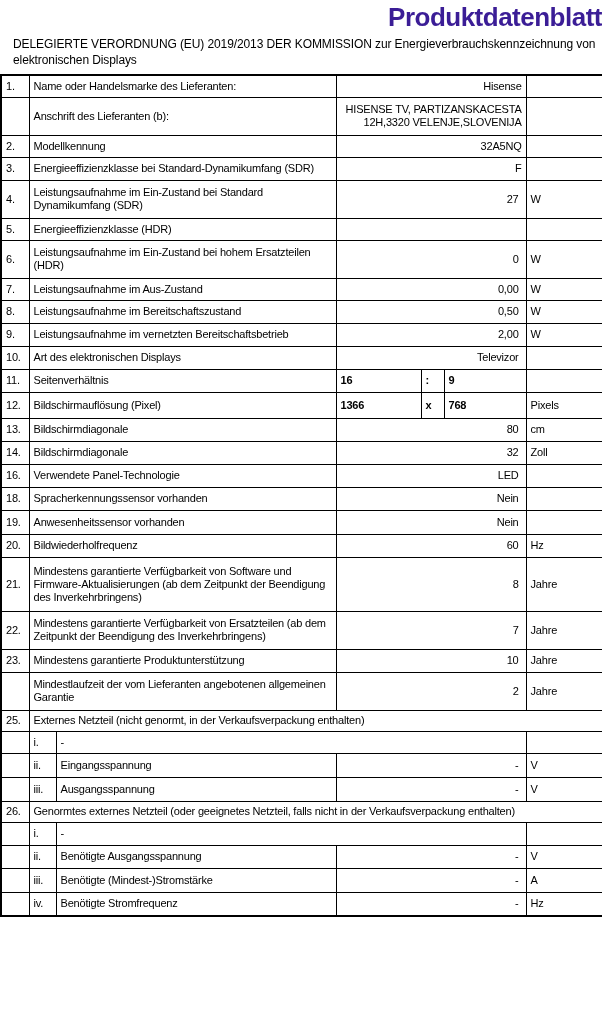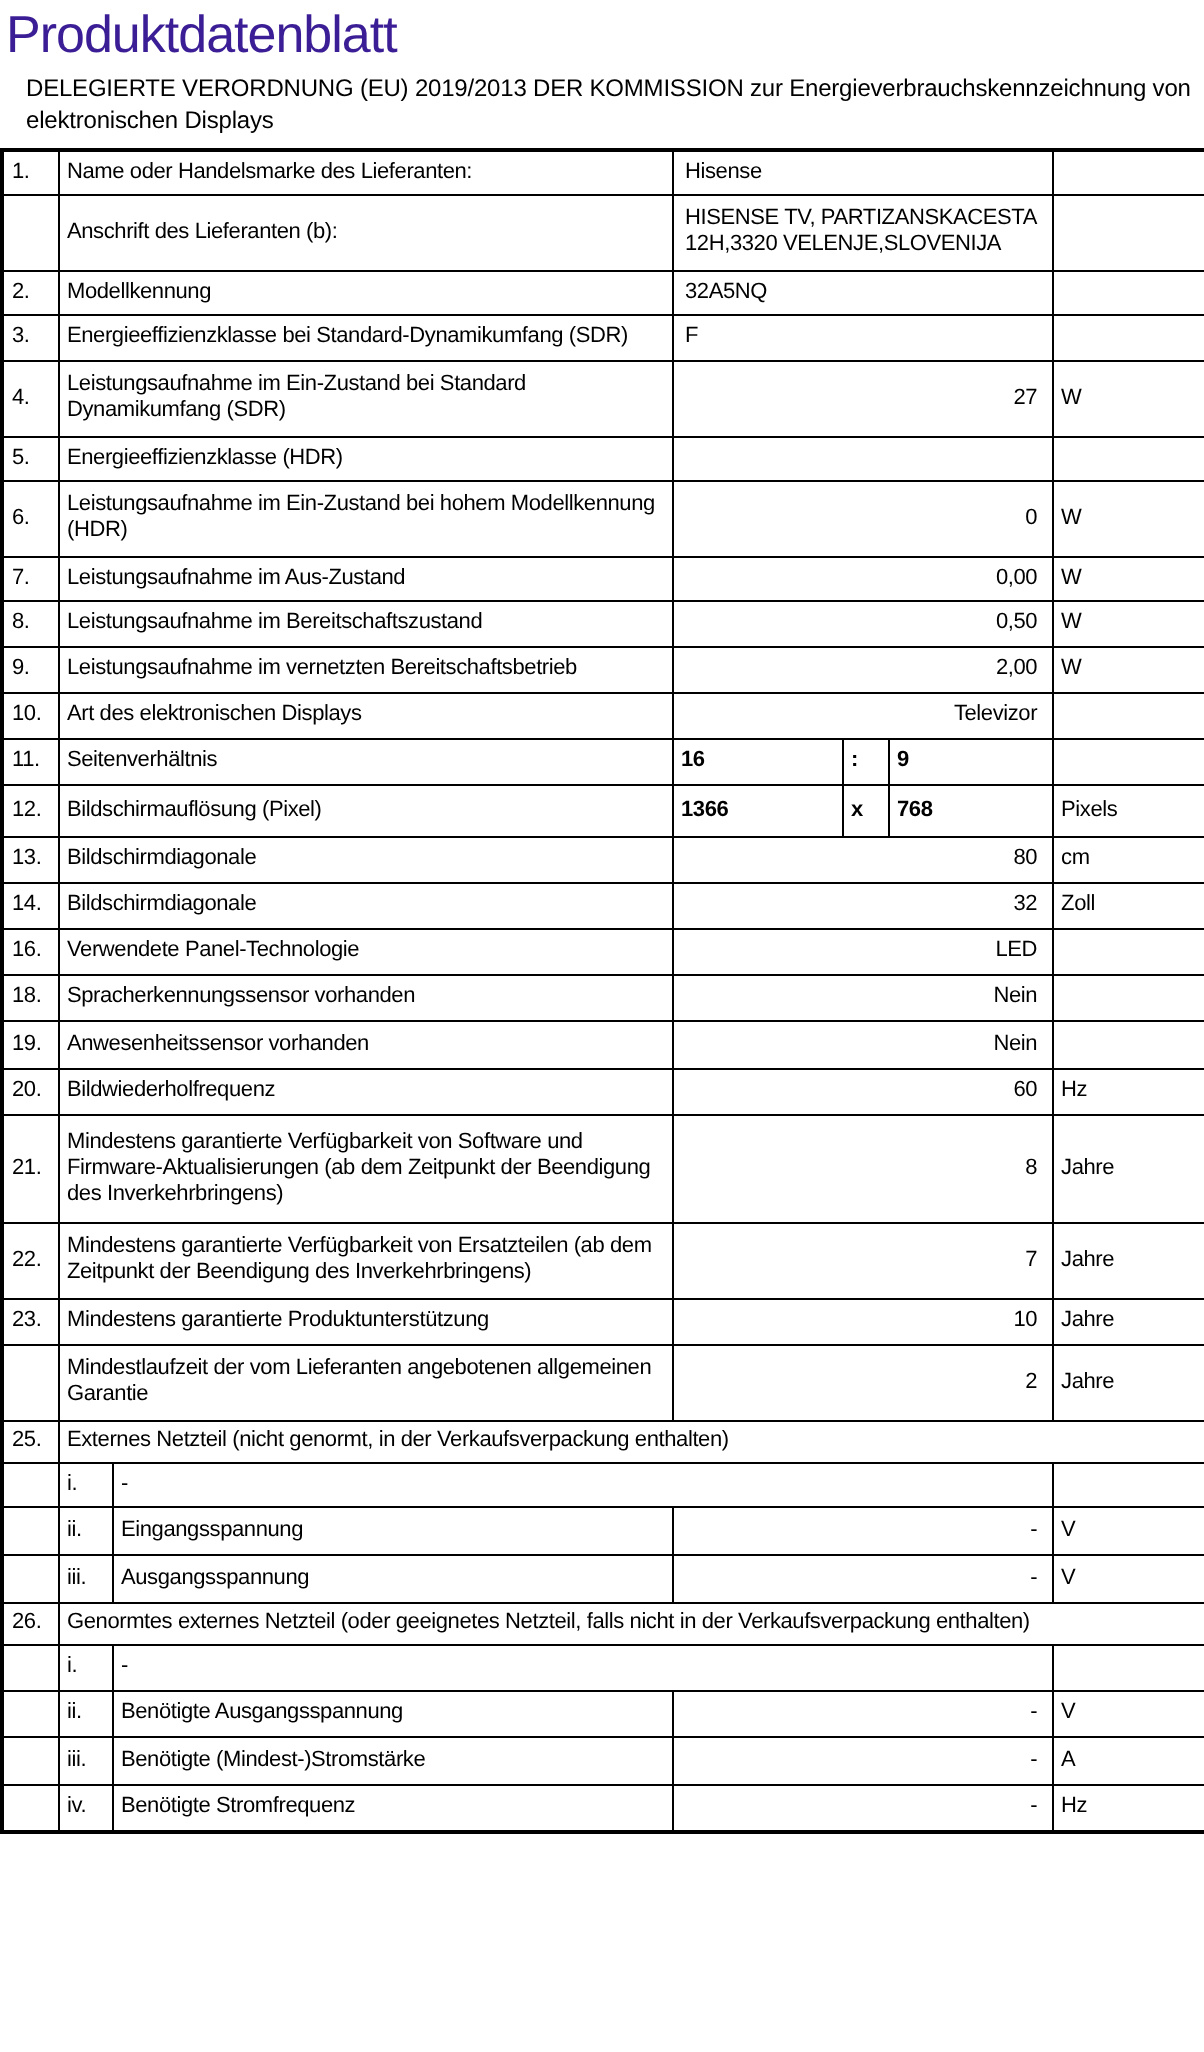--- a/index.html
+++ b/index.html
@@ -5,24 +5,25 @@
   :root { --title-color:#3b1d96; }
   html,body { margin:0; padding:0; background:#ffffff; }
   .page {
     width:602px; height:1026px; box-sizing:border-box;
     background:#fff; color:#000;
     font-family:"Liberation Sans", sans-serif;
     overflow:hidden;
   }
   .title {
     margin:2px 0 0 3px;
-    font-size:26px; font-weight:normal;
+    font-size:26px; font-weight:bold;
     color:var(--title-color);
     letter-spacing:-0.5px;
     line-height:30px;
+    text-align:right;
   }
   .subtitle {
     margin:4px 3px 6px 13px;
     font-size:12px; line-height:16px;
     letter-spacing:-0.1px;
     width:594px;
   }
   table.sheet {
     border-collapse:collapse; table-layout:fixed;
     width:601px; border:2px solid #000;
@@ -33,21 +34,21 @@
     letter-spacing:-0.2px;
     vertical-align:middle;
     padding:1px 4px;
     overflow:hidden;
     word-wrap:break-word;
   }
   tr.header td { font-weight:bold; font-size:11.5px; letter-spacing:-0.1px; }
   .num   { padding-left:5px; padding-right:1px; }
   .subnum{ padding-left:7px; padding-right:1px; }
   .lbl   { padding-left:5px; }
-  .val.L { text-align:left;  padding-left:6px; }
+  .val.L { text-align:right;  padding-left:6px; }
   .val.R { text-align:right; padding-right:7px; }
   .ctr   { text-align:left;font-weight:bold; }
   .unit  { padding-left:6px; }
   .h21{height:21px} .h22{height:22px} .h23{height:23px} .h24{height:24px}
   .h26{height:26px} .h32{height:32px} .h38{height:38px} .h54{height:54px}
 </style>
 </head>
 <body>
 
 <div class="page">
@@ -98,21 +99,21 @@
       <td class="unit">W</td>
     </tr>
     <tr class="h22">
       <td class="num">5.</td>
       <td colspan="2" class="lbl">Energieeffizienzklasse (HDR)</td>
       <td colspan="3" class="val R"></td>
       <td class="unit"></td>
     </tr>
     <tr class="h38">
       <td class="num">6.</td>
-      <td colspan="2" class="lbl">Leistungsaufnahme im Ein-Zustand bei hohem Modellkennung (HDR)</td>
+      <td colspan="2" class="lbl">Leistungsaufnahme im Ein-Zustand bei hohem Ersatzteilen (HDR)</td>
       <td colspan="3" class="val R">0</td>
       <td class="unit">W</td>
     </tr>
     <tr class="h22">
       <td class="num">7.</td>
       <td colspan="2" class="lbl">Leistungsaufnahme im Aus-Zustand</td>
       <td colspan="3" class="val R">0,00</td>
       <td class="unit">W</td>
     </tr>
     <tr class="h23">

